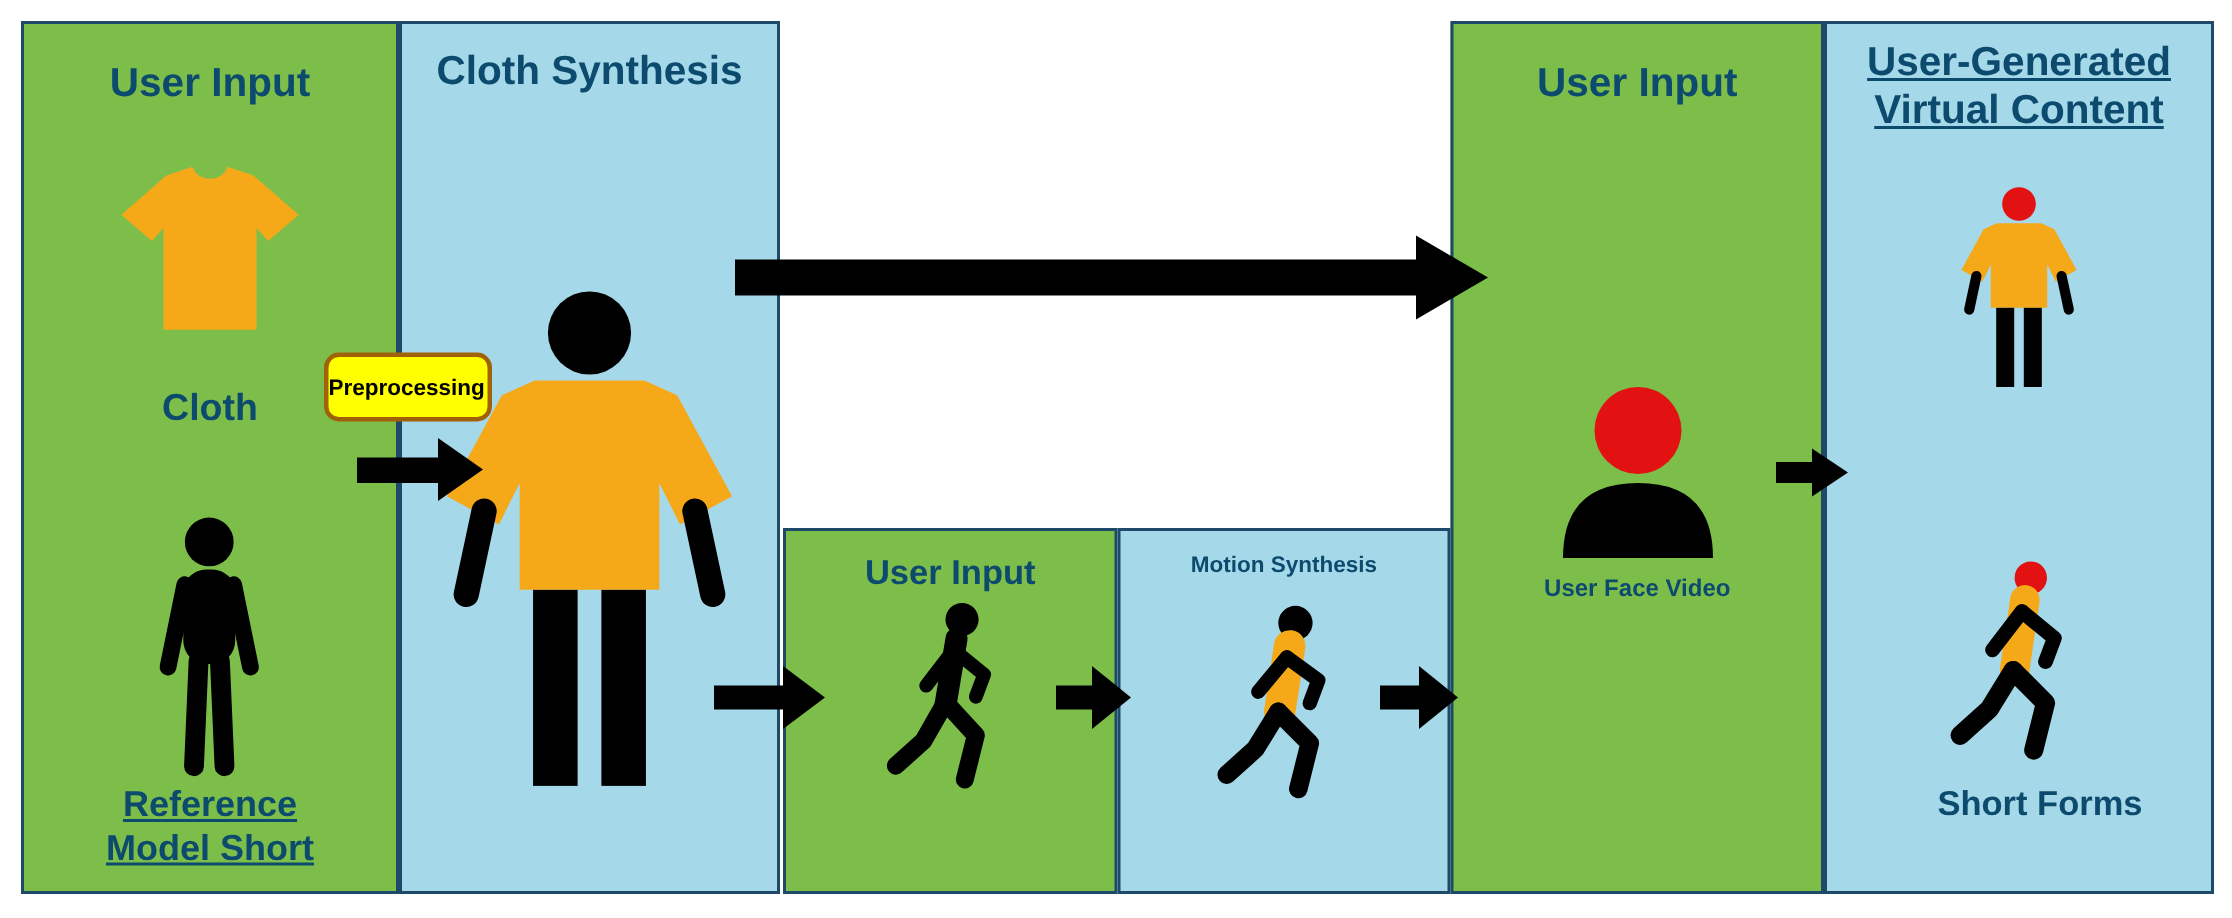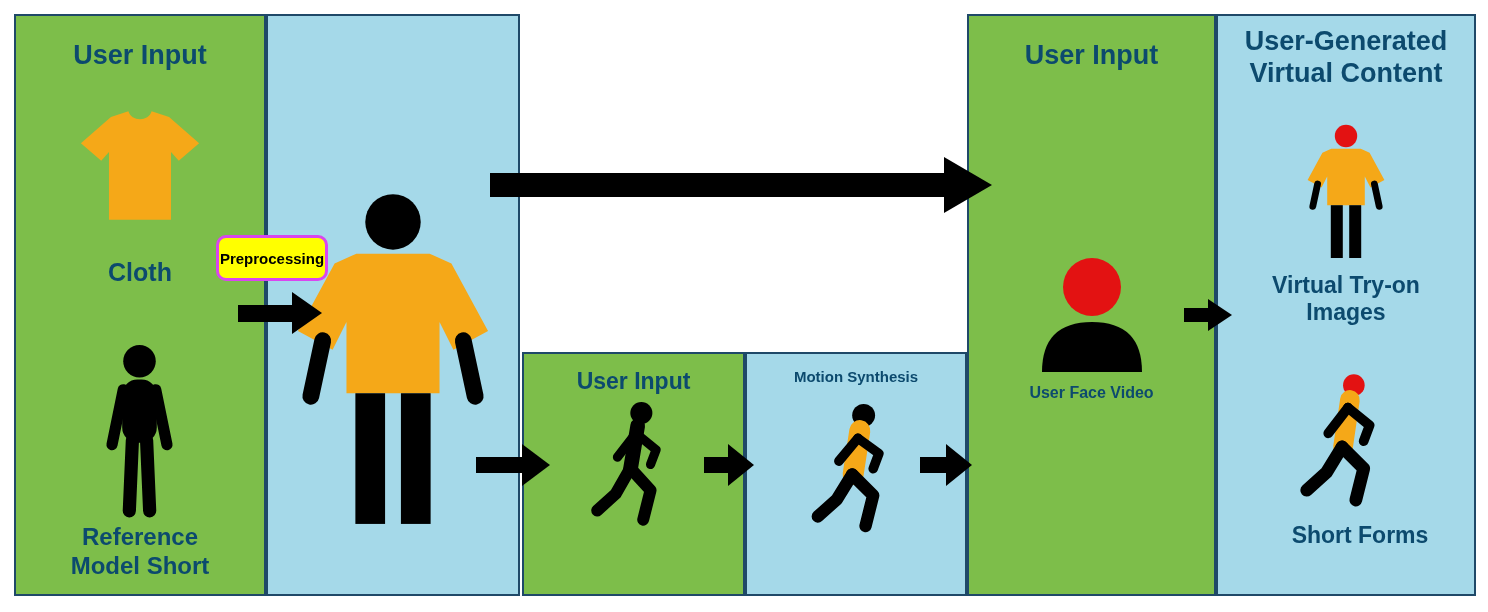--- a/index.html
+++ b/index.html
@@ -10,31 +10,31 @@
     --box-yellow:#FFFF00;
     --head-red:#E31212;
   }
   *{margin:0;padding:0;box-sizing:border-box;}
   body{font-family:"Liberation Sans", sans-serif;background:#ffffff;}
   #canvas{position:relative;width:1488px;height:612px;background:#ffffff;overflow:hidden;}
   .panel{position:absolute;border:2px solid var(--panel-border,#1F4968);}
   .green{background:var(--panel-green,#7DBE4A);}
   .blue{background:var(--panel-blue,#A5D9E9);}
   .title,.label{position:absolute;left:0;right:0;text-align:center;font-weight:700;color:#0c4a6e;}
-  .multiline{white-space:pre-line;line-height:1.18;}
+  .multiline{white-space:pre-line;line-height:1.18;text-decoration:underline;}
   .icon{position:absolute;left:50%;transform:translateX(-50%);}
   .arrow{position:absolute;display:flex;align-items:center;z-index:5;}
   .arrow-shaft{flex:1;height:var(--sh);background:#000;}
   .arrow-head{width:0;height:0;
     border-top:calc(var(--hh)/2) solid transparent;
     border-bottom:calc(var(--hh)/2) solid transparent;
     border-left:var(--hw) solid #000;}
   #preprocessing-box{position:absolute;left:216px;top:235px;width:112px;height:46px;
-    background:var(--box-yellow,#FFFF00);border:3px solid #d946ef;border-radius:10px;
-    display:flex;align-items:center;justify-content:center;
+    background:var(--box-yellow,#FFFF00);border:3px solid #a16207;border-radius:10px;
+    display:flex;align-items:center;
     font-size:15px;font-weight:700;color:#000;z-index:6;}
 </style>
 </head>
 <body>
 
 <div id="canvas">
 
   <div class="panel green" style="left:14px;top:14px;width:252px;height:582px;">
     <div class="title" style="top:24px;font-size:27px;">User Input</div>
     <svg class="icon" style="top:94px;" width="126" height="112" viewBox="0 0 130 115">
@@ -47,20 +47,21 @@
       <path d="M31 45 L20 99" stroke="#000" stroke-width="11" stroke-linecap="round" fill="none"></path>
       <path d="M63 45 L74 99" stroke="#000" stroke-width="11" stroke-linecap="round" fill="none"></path>
       <path d="M40 95 L37 164" stroke="#000" stroke-width="13" stroke-linecap="round" fill="none"></path>
       <path d="M54 95 L57 164" stroke="#000" stroke-width="13" stroke-linecap="round" fill="none"></path>
     </svg>
     <div class="label multiline" style="bottom:14px;font-size:24px;">Reference
 Model Short</div>
   </div>
 
   <div class="panel blue" style="left:266px;top:14px;width:254px;height:582px;">
+    <div class="title" style="top:16px;font-size:27px;">Cloth Synthesis</div>
     <svg class="icon" style="top:176px;" width="198" height="352" viewBox="0 0 200 355">
       <circle cx="100" cy="30" r="28" fill="#000"></circle>
       <path d="M63 62 L137 62 L159 72 L196 140 L161 159 L147 131 L147 203 L53 203 L53 131 L39 159 L4 140 L41 72 Z" fill="var(--shirt-orange)"></path>
       <path d="M29 150 L17 206" stroke="#000" stroke-width="17" stroke-linecap="round" fill="none"></path>
       <path d="M171 150 L183 206" stroke="#000" stroke-width="17" stroke-linecap="round" fill="none"></path>
       <rect x="62" y="203" width="30" height="132" fill="#000"></rect>
       <rect x="108" y="203" width="30" height="132" fill="#000"></rect>
     </svg>
   </div>
 
@@ -105,22 +106,20 @@
     <div class="title multiline" style="top:10px;font-size:27px;">User-Generated
 Virtual Content</div>
     <svg class="icon" style="top:108px;" width="80" height="142" viewBox="0 0 200 355">
       <circle cx="100" cy="30" r="28" fill="var(--head-red)"></circle>
       <path d="M63 62 L137 62 L159 72 L196 140 L161 159 L147 131 L147 203 L53 203 L53 131 L39 159 L4 140 L41 72 Z" fill="var(--shirt-orange)"></path>
       <path d="M29 150 L17 206" stroke="#000" stroke-width="17" stroke-linecap="round" fill="none"></path>
       <path d="M171 150 L183 206" stroke="#000" stroke-width="17" stroke-linecap="round" fill="none"></path>
       <rect x="62" y="203" width="30" height="132" fill="#000"></rect>
       <rect x="108" y="203" width="30" height="132" fill="#000"></rect>
     </svg>
-    <div class="label multiline" style="top:256px;font-size:23px;">Virtual Try-on
-Images</div>
     <svg class="icon" style="top:356px;" width="110" height="150" viewBox="0 0 112 152">
       <circle cx="64" cy="13" r="11" fill="var(--head-red)"></circle>
       <path d="M60 28 L53 76" stroke="var(--shirt-orange)" stroke-width="20" stroke-linecap="round" fill="none"></path>
       <g fill="none" stroke="#000" stroke-linecap="round" stroke-linejoin="round">
         <path d="M58 36 L80 54 L74 70" stroke-width="10"></path>
         <path d="M58 36 L38 62" stroke-width="10"></path>
         <path d="M52 76 L74 98 L66 130" stroke-width="13"></path>
         <path d="M52 76 L36 102 L16 120" stroke-width="13"></path>
       </g>
     </svg>

